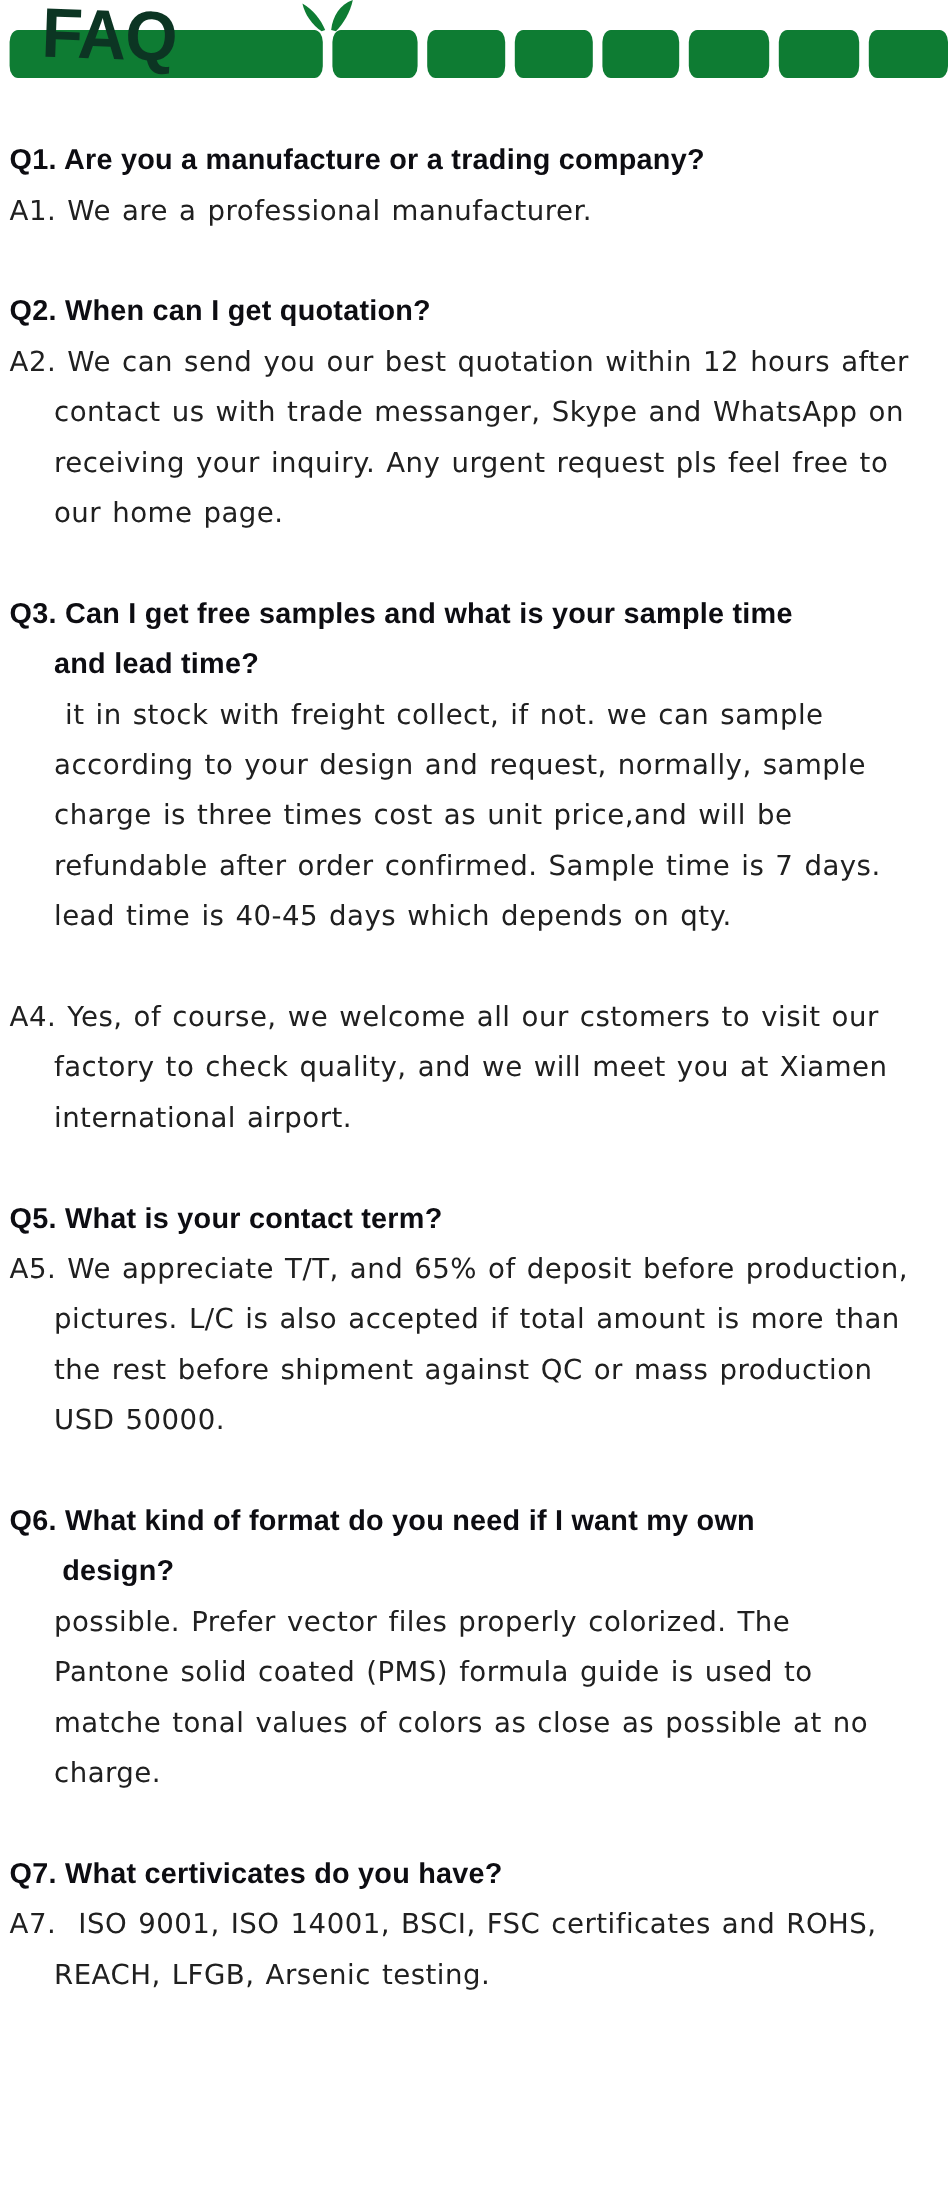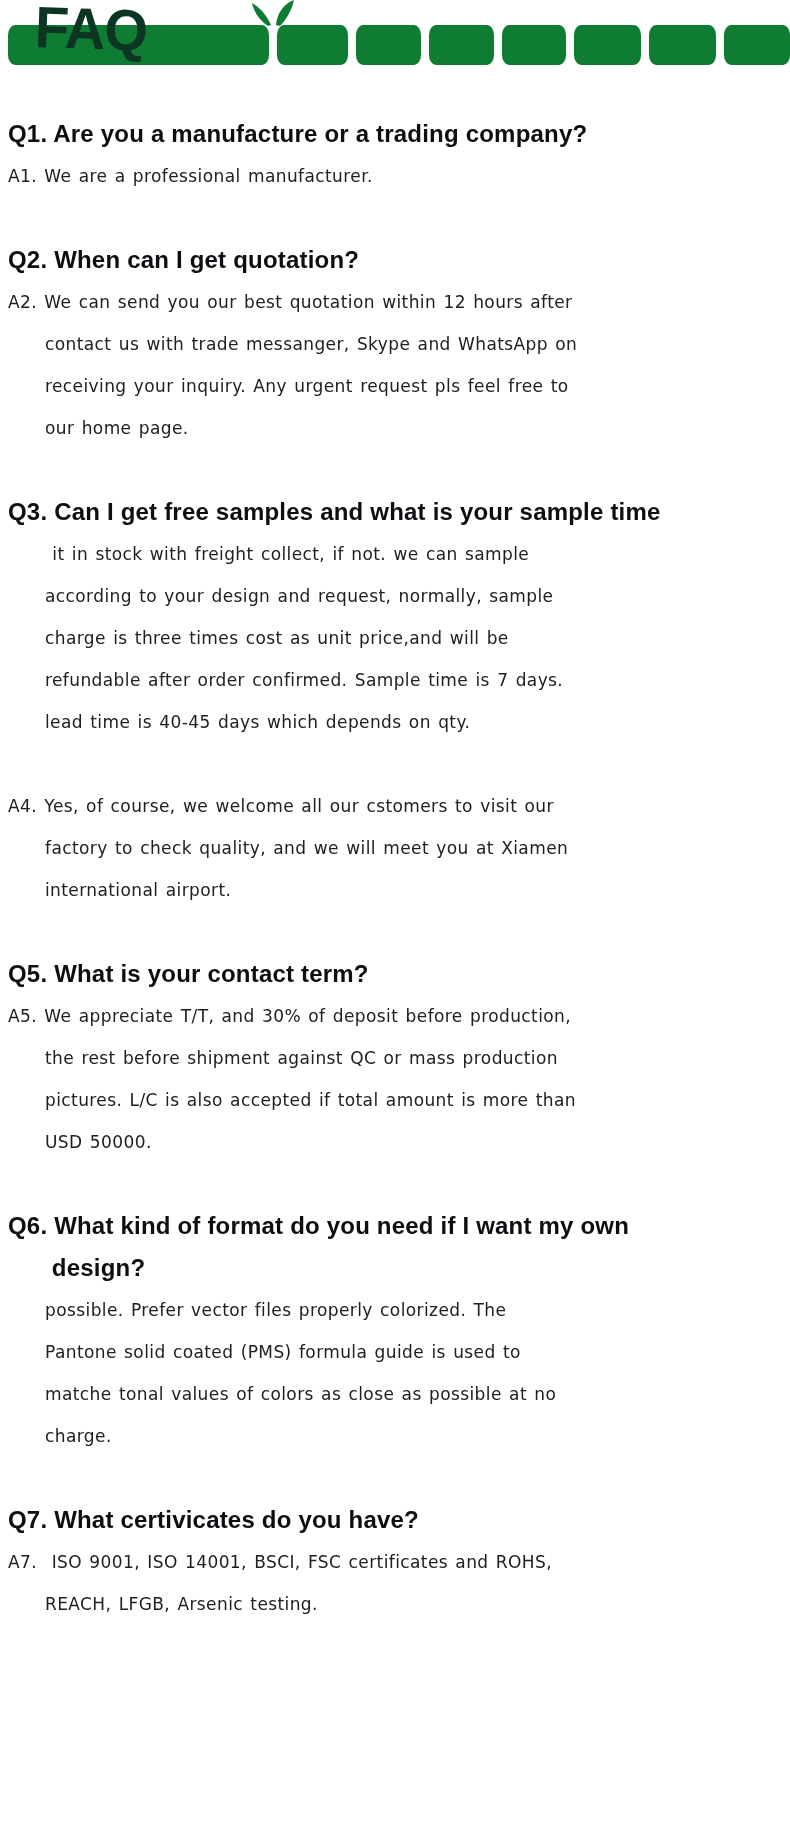--- a/index.html
+++ b/index.html
@@ -39,21 +39,21 @@
     height:42px;
   }
   .q-line{
     font-family:"Liberation Sans",sans-serif;
     font-weight:bold;
     font-size:24px;
     letter-spacing:0.2px;
     color:#0d0d12;
   }
   .a-line{
-    font-size:17px;
+    font-size:23px;
     letter-spacing:0.4px;
     word-spacing:1.5px;
     color:#202020;
   }
   .cont{padding-left:37px;}
 </style>
 </head>
 <body>
 
 <div class="page">
@@ -86,36 +86,37 @@
         </div>
         <div class="qa-block">
           <div class="line q-line">Q2. When can I get quotation?</div>
           <div class="line a-line">A2. We can send you our best quotation within 12 hours after</div>
           <div class="line a-line cont">contact us with trade messanger, Skype and WhatsApp on</div>
           <div class="line a-line cont">receiving your inquiry. Any urgent request pls feel free to</div>
           <div class="line a-line cont">our home page.</div>
         </div>
         <div class="qa-block">
           <div class="line q-line">Q3. Can I get free samples and what is your sample time</div>
+          <div class="line q-line cont">and lead time?</div>
           <div class="line a-line cont"> it in stock with freight collect, if not. we can sample</div>
           <div class="line a-line cont">according to your design and request, normally, sample</div>
           <div class="line a-line cont">charge is three times cost as unit price,and will be</div>
           <div class="line a-line cont">refundable after order confirmed. Sample time is 7 days.</div>
           <div class="line a-line cont">lead time is 40-45 days which depends on qty.</div>
         </div>
         <div class="qa-block">
           <div class="line a-line">A4. Yes, of course, we welcome all our cstomers to visit our</div>
           <div class="line a-line cont">factory to check quality, and we will meet you at Xiamen</div>
           <div class="line a-line cont">international airport.</div>
         </div>
         <div class="qa-block">
           <div class="line q-line">Q5. What is your contact term?</div>
-          <div class="line a-line">A5. We appreciate T/T, and 30% of deposit before production,</div>
+          <div class="line a-line">A5. We appreciate T/T, and 65% of deposit before production,</div>
+          <div class="line a-line cont">pictures. L/C is also accepted if total amount is more than</div>
           <div class="line a-line cont">the rest before shipment against QC or mass production</div>
-          <div class="line a-line cont">pictures. L/C is also accepted if total amount is more than</div>
           <div class="line a-line cont">USD 50000.</div>
         </div>
         <div class="qa-block">
           <div class="line q-line">Q6. What kind of format do you need if I want my own</div>
           <div class="line q-line cont"> design?</div>
           <div class="line a-line cont">possible. Prefer vector files properly colorized. The</div>
           <div class="line a-line cont">Pantone solid coated (PMS) formula guide is used to</div>
           <div class="line a-line cont">matche tonal values of colors as close as possible at no</div>
           <div class="line a-line cont">charge.</div>
         </div>

